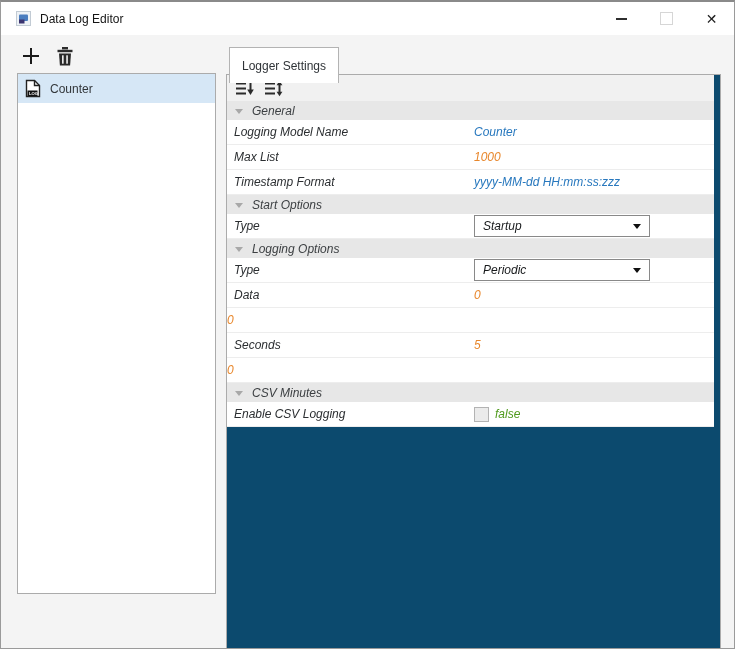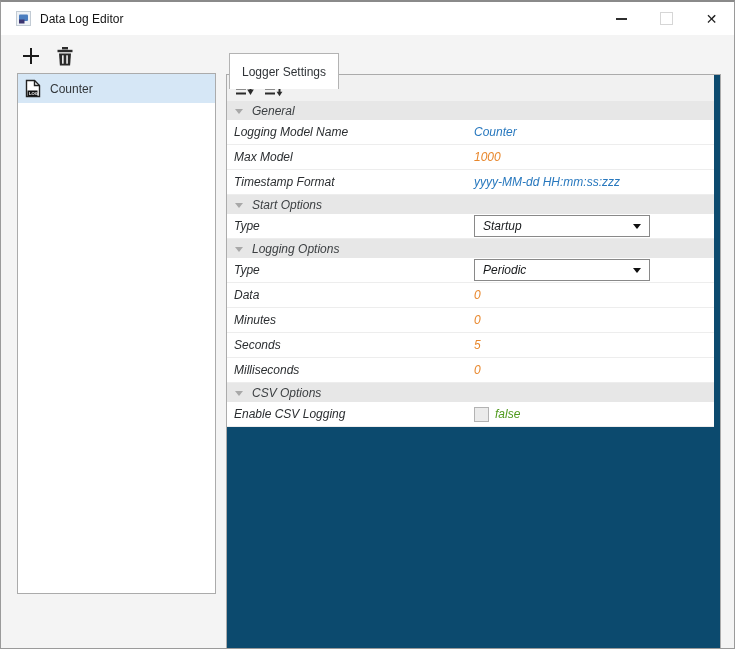--- a/index.html
+++ b/index.html
@@ -36,21 +36,21 @@
   }
   .list-item {
     height:29px; display:flex; align-items:center; padding-left:7px;
     font-size:12px; color:#33373b;
   }
   .list-item.selected { background:#d6e7f6; }
   .list-item .doc-icon { margin-right:9px; }
 
   
   .tab {
-    position:absolute; top:51px; height:36px; z-index:3;
+    position:absolute; top:45px; height:36px; z-index:3;
     display:flex; align-items:center; justify-content:center;
     font-size:12px; color:#2f3337;
   }
   .tab.active {
     left:228px; width:110px; background:#fff;
     border:1px solid #b3b3b3; border-bottom:none;
   }
   .tab.inactive {
     left:338px; width:112px; background:#e9e9e9;
     border:1px solid #b3b3b3; z-index:2;
@@ -192,21 +192,21 @@
         <div class="tri"></div>
         <span>General</span>
       </div>
       <div class="prop-row">
         <div class="prop-label">Logging Model Name</div>
         <div class="prop-value">
             <span class="v-blue">Counter</span>
           </div>
       </div>
       <div class="prop-row">
-        <div class="prop-label">Max Model</div>
+        <div class="prop-label">Max List</div>
         <div class="prop-value">
             <span class="v-orange">1000</span>
           </div>
       </div>
       <div class="prop-row">
         <div class="prop-label">Timestamp Format</div>
         <div class="prop-value">
             <span class="v-blue">yyyy-MM-dd HH:mm:ss:zzz</span>
           </div>
       </div>
@@ -238,41 +238,39 @@
           </div>
         </div>
       </div>
       <div class="prop-row">
         <div class="prop-label">Data</div>
         <div class="prop-value">
             <span class="v-orange">0</span>
           </div>
       </div>
       <div class="prop-row">
-        <div class="prop-label">Minutes</div>
         <div class="prop-value">
             <span class="v-orange">0</span>
           </div>
       </div>
       <div class="prop-row">
         <div class="prop-label">Seconds</div>
         <div class="prop-value">
             <span class="v-orange">5</span>
           </div>
       </div>
       <div class="prop-row">
-        <div class="prop-label">Milliseconds</div>
         <div class="prop-value">
             <span class="v-orange">0</span>
           </div>
       </div>
 
       <div class="section-header">
         <div class="tri"></div>
-        <span>CSV Options</span>
+        <span>CSV Minutes</span>
       </div>
       <div class="prop-row">
         <div class="prop-label">Enable CSV Logging</div>
         <div class="prop-value">
           <div class="checkbox"></div>
           <span class="v-green">false</span>
         </div>
       </div>
 
     </div>

